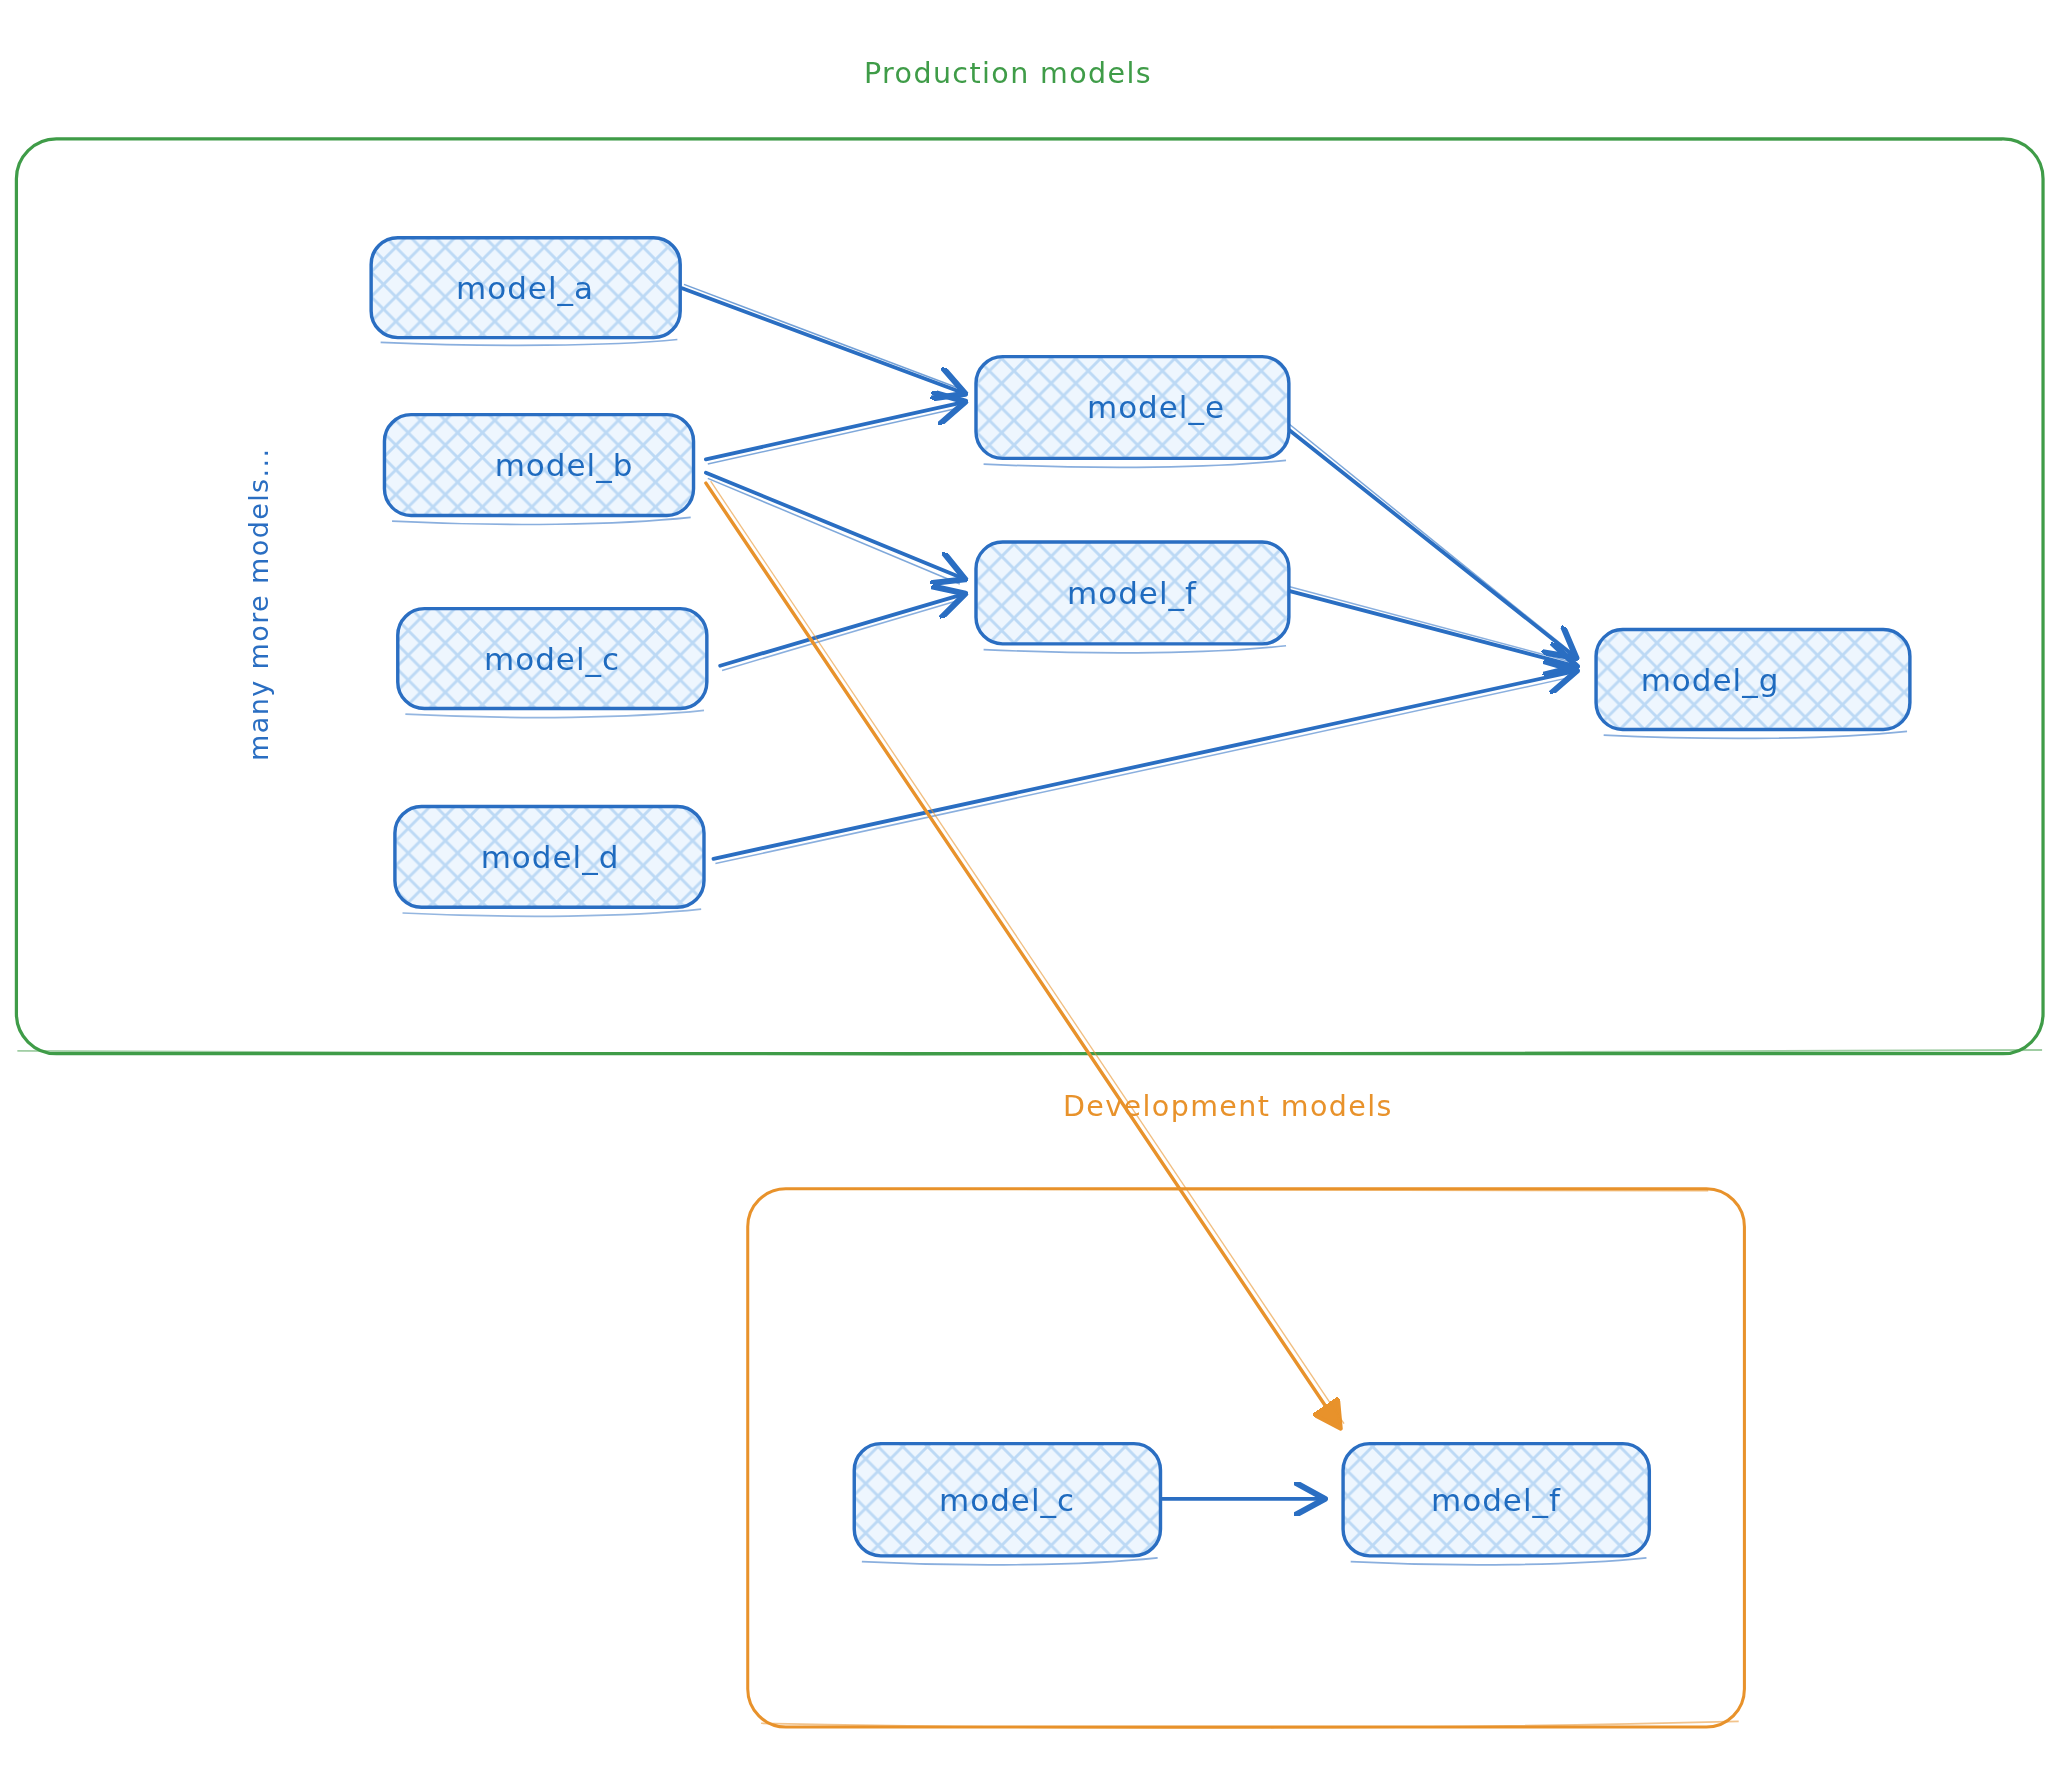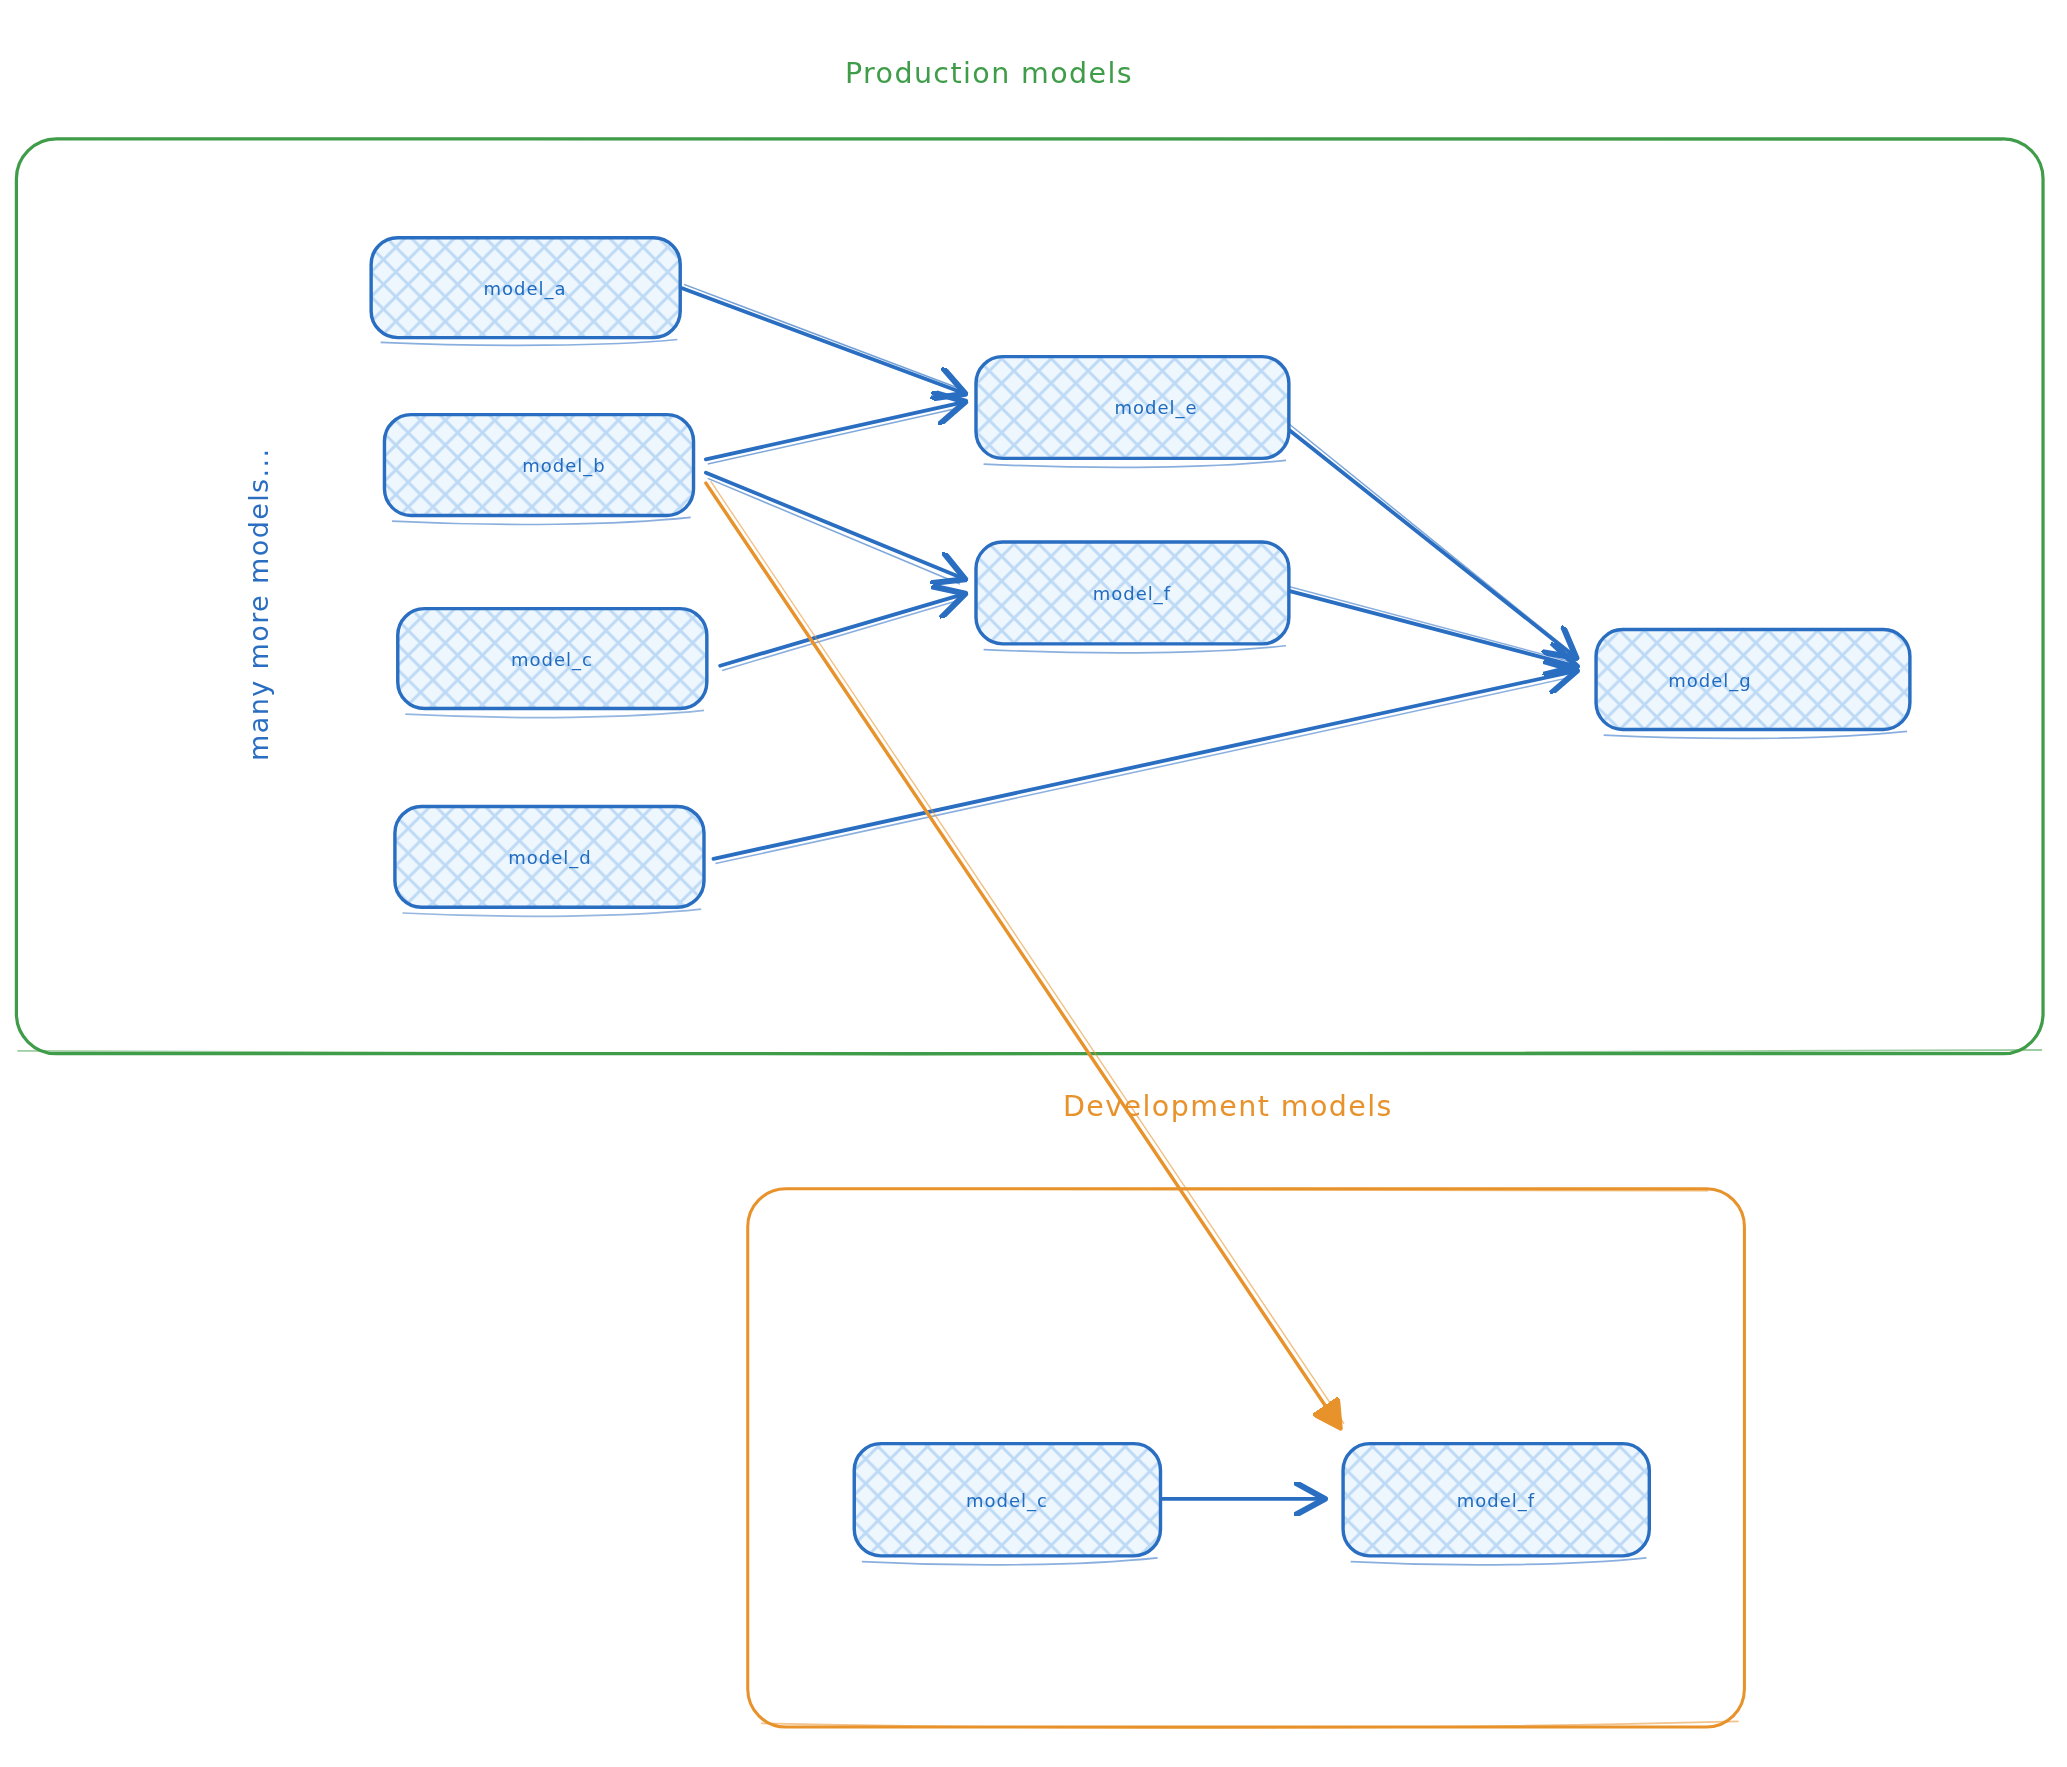--- a/index.html
+++ b/index.html
@@ -30,21 +30,21 @@
     font-size: 28.5px;
     font-weight: 400;
     letter-spacing: 1.4px;
     white-space: nowrap;
   }
   .grouplabel.prod { color: #3f9c48; }
   .grouplabel.dev  { color: #e8922b; }
   .nodelabel {
     position: absolute;
     font-family: "DejaVu Sans", sans-serif;
-    font-size: 18px;
+    font-size: 31px;
     color: #1f6bbf;
     letter-spacing: 1px;
     white-space: nowrap;
     transform: translate(-50%, -50%);
     pointer-events: none;
   }
   .sidelabel {
     position: absolute;
     font-family: "DejaVu Sans", sans-serif;
     font-size: 27px;
@@ -172,21 +172,21 @@
       <rect x="898" y="1518" width="322" height="118" rx="28" ry="28" fill="url(#hatch)" stroke="#2a6ec2" stroke-width="3.6"></rect>
       <path d="M 906 1642 C 1020 1648, 1140 1646, 1217 1638" fill="none" stroke="#2a6ec2" stroke-width="1.8" opacity="0.55"></path>
     </g>
 
     <g>
       <rect x="1412" y="1518" width="322" height="118" rx="28" ry="28" fill="url(#hatch)" stroke="#2a6ec2" stroke-width="3.6"></rect>
       <path d="M 1420 1642 C 1534 1648, 1654 1646, 1731 1638" fill="none" stroke="#2a6ec2" stroke-width="1.8" opacity="0.55"></path>
     </g>
   </svg>
 
-  <div class="grouplabel prod" style="left: 845px; top: 57px;">Production models</div>
+  <div class="grouplabel prod" style="left: 864px; top: 57px;">Production models</div>
 
   <div class="grouplabel dev" style="left: 1063px; top: 1090px;">Development models</div>
 
   <div class="sidelabel" style="left: 243px; top: 761px;">many more models...</div>
 
   <div class="nodelabel" style="left: 525px; top: 288px;">model_a</div>
   <div class="nodelabel" style="left: 564px; top: 465px;">model_b</div>
   <div class="nodelabel" style="left: 552px; top: 659px;">model_c</div>
   <div class="nodelabel" style="left: 550px; top: 857px;">model_d</div>
   <div class="nodelabel" style="left: 1156px; top: 407px;">model_e</div>

